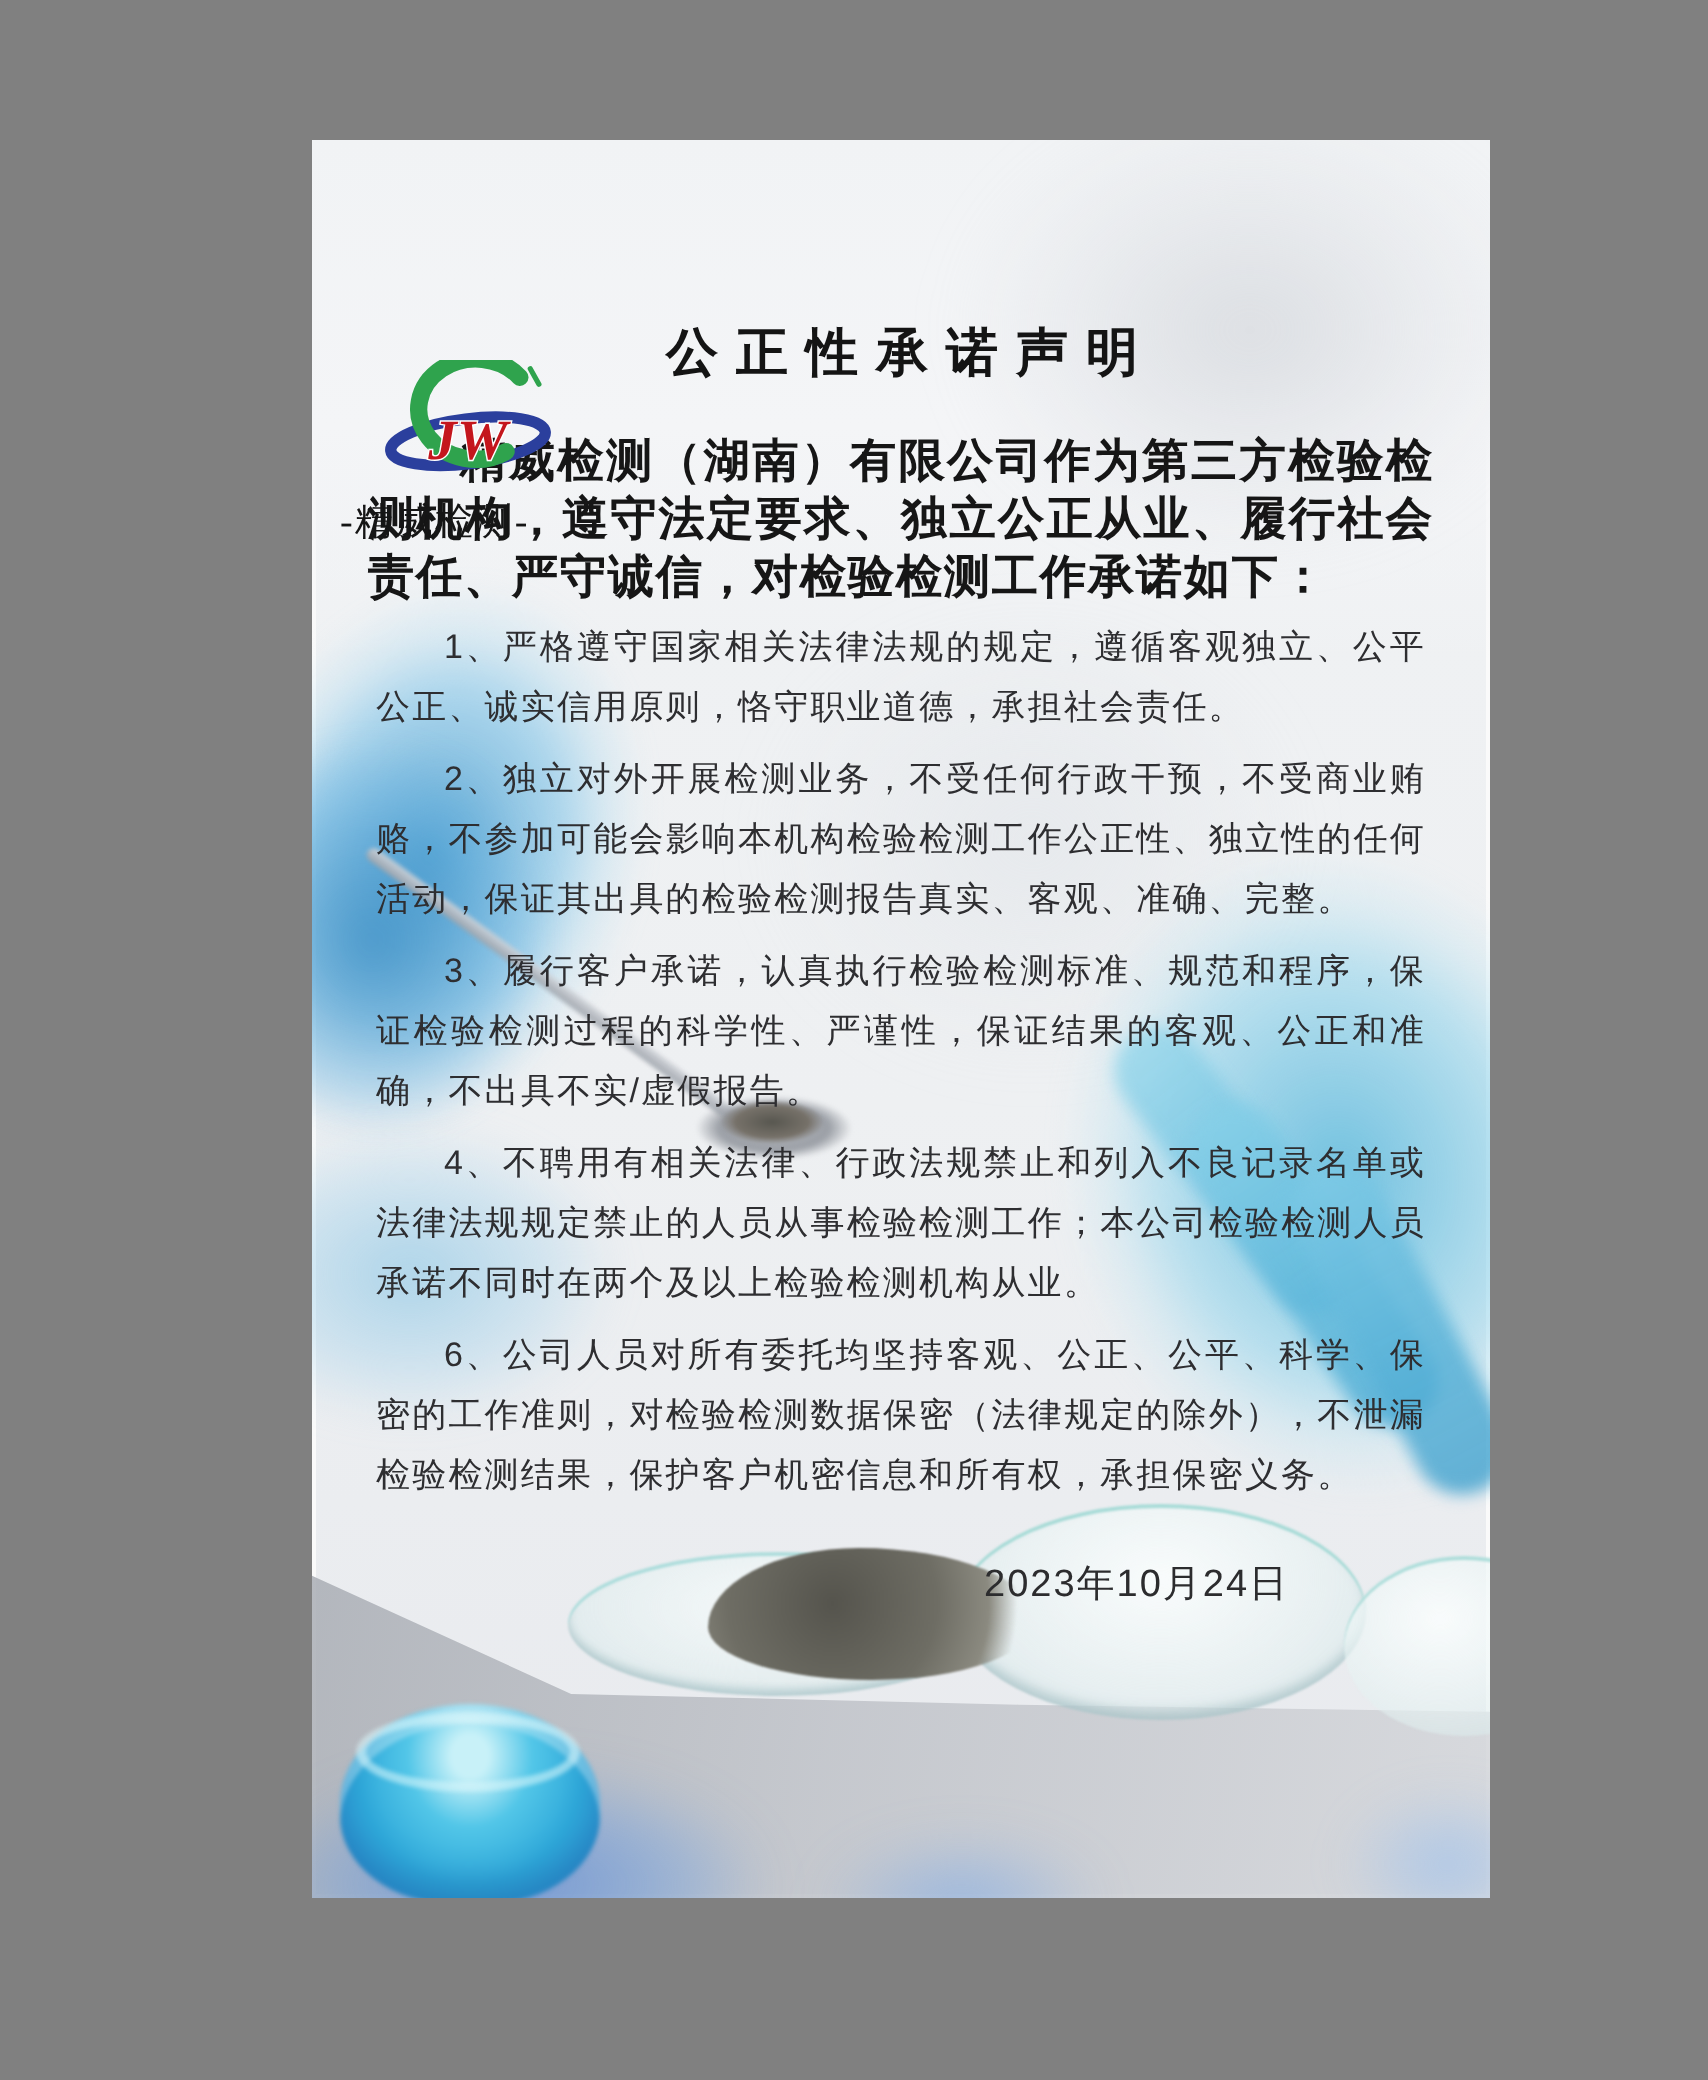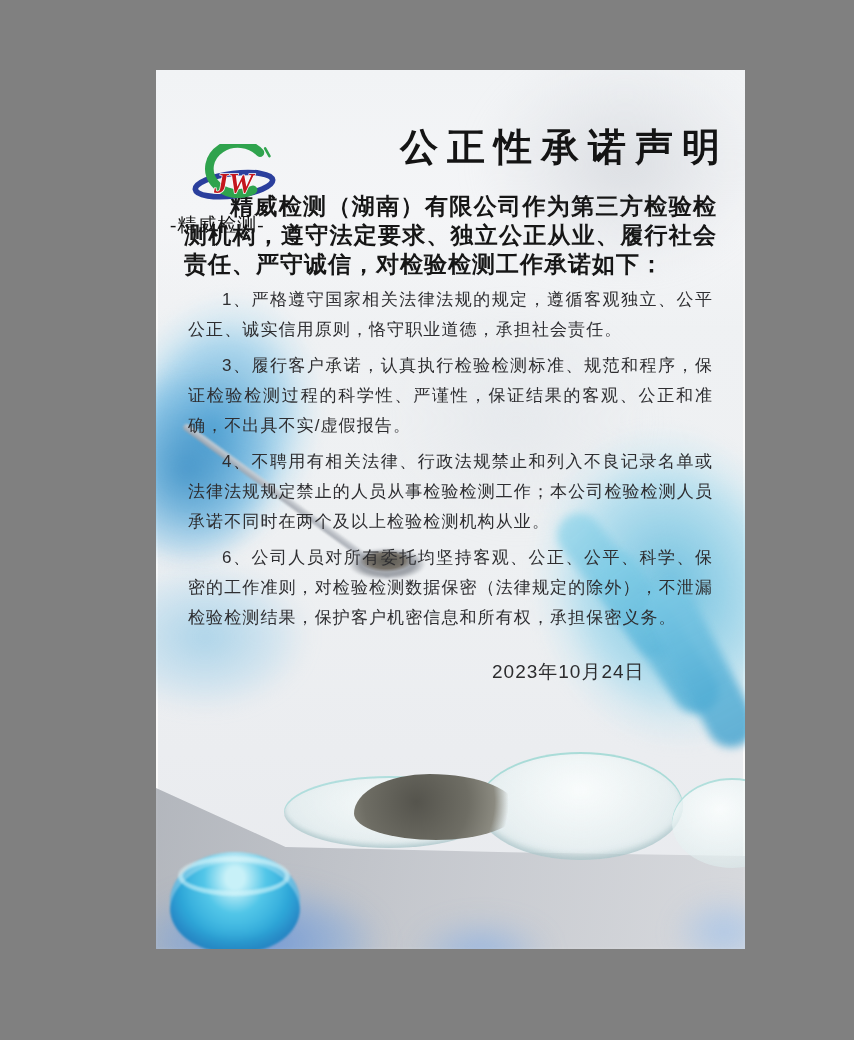--- a/index.html
+++ b/index.html
@@ -96,23 +96,23 @@
   .glow-br{top:812px;left:498px;width:140px;height:100px;border-radius:50%;
     background:radial-gradient(closest-side,rgba(140,185,240,.55),transparent 78%);
     filter:blur(10px);}
 
   
   .content{position:relative;height:100%;padding:0 16px;box-sizing:border-box;color:#1d1d1f;}
   .logo{position:absolute;top:16px;left:14px;width:128px;}
   .logo-mark{display:block;margin:0 auto;width:100px;height:64px;}
   .logo-label{margin-top:4px;font-weight:normal;font-size:19px;letter-spacing:1px;color:#151515;
     font-family:"Liberation Serif","DejaVu Serif",serif;white-space:nowrap;}
-  .title{margin:58px 0 0;padding-left:10px;text-align:right;
+  .title{margin:94px 0 0;padding-left:10px;text-align:center;
     font-family:"Liberation Serif","DejaVu Serif",serif;
-    font-size:38px;font-weight:900;letter-spacing:9px;color:#141414;line-height:1;}
+    font-size:26px;font-weight:900;letter-spacing:9px;color:#141414;line-height:1;}
   .intro{margin:26px 12px 0;font-size:23px;font-weight:700;line-height:29px;
     letter-spacing:1px;text-indent:2em;color:#161616;
     text-align:justify;}
   .item{margin:6px 16px 0;font-size:17px;font-weight:400;line-height:30px;
     letter-spacing:1.1px;text-indent:2em;color:#2e2e31;
     text-align:justify;}
   .item:first-of-type{margin-top:12px;}
   .sign-row{margin:10px 0 0 320px;display:flex;align-items:center;height:48px;}
   .sign-label{font-size:19px;letter-spacing:2px;color:#2c2c2e;white-space:nowrap;}
   .sig{width:150px;height:54px;margin:-12px 0 0 4px;}
@@ -161,20 +161,21 @@
           <text x="29" y="57" font-size="33" font-style="italic" font-weight="bold" font-family="'Liberation Serif','DejaVu Serif',serif" fill="#c4161d" stroke="#ffffff" stroke-width="1.6" paint-order="stroke">JW</text>
         </svg>
         <div class="logo-label">-精威检测-</div>
       </div>
 
       <h1 class="title">公正性承诺声明</h1>
 
       <p class="intro">精威检测（湖南）有限公司作为第三方检验检测机构，遵守法定要求、独立公正从业、履行社会责任、严守诚信，对检验检测工作承诺如下：</p>
 
       <p class="item">1、严格遵守国家相关法律法规的规定，遵循客观独立、公平公正、诚实信用原则，恪守职业道德，承担社会责任。</p>
+      <p class="item">2、独立对外开展检测业务，不受任何行政干预，不受商业贿赂，不参加可能会影响本机构检验检测工作公正性、独立性的任何活动，保证其出具的检验检测报告真实、客观、准确、完整。</p>
       <p class="item">3、履行客户承诺，认真执行检验检测标准、规范和程序，保证检验检测过程的科学性、严谨性，保证结果的客观、公正和准确，不出具不实/虚假报告。</p>
       <p class="item">4、不聘用有相关法律、行政法规禁止和列入不良记录名单或法律法规规定禁止的人员从事检验检测工作；本公司检验检测人员承诺不同时在两个及以上检验检测机构从业。</p>
       <p class="item">6、公司人员对所有委托均坚持客观、公正、公平、科学、保密的工作准则，对检验检测数据保密（法律规定的除外），不泄漏检验检测结果，保护客户机密信息和所有权，承担保密义务。</p>
 
 
       <div class="date-row">2023年10月24日</div>
 
     </div>
   </div>
 </div>

